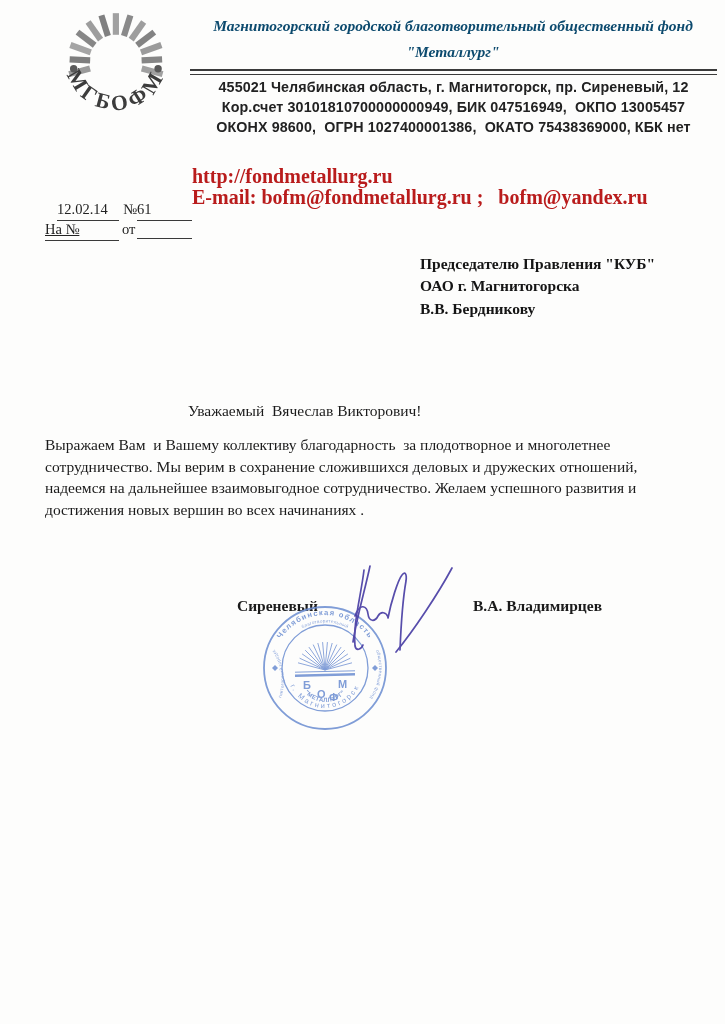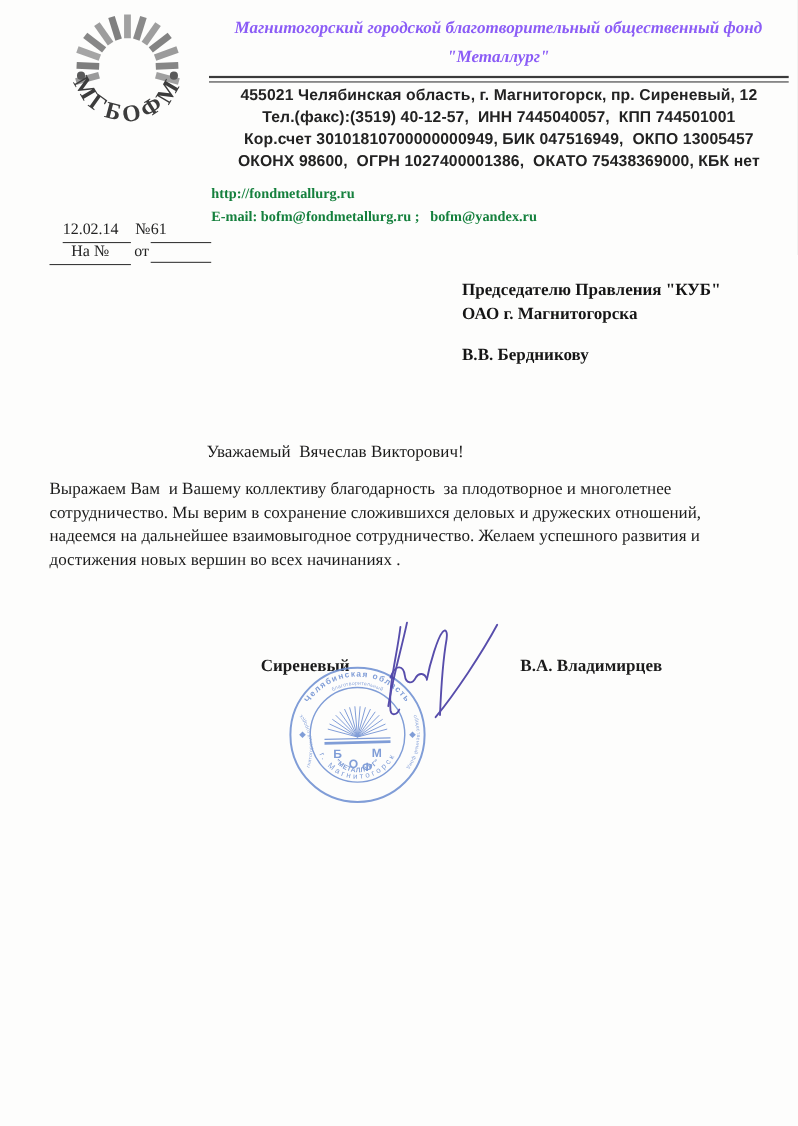--- a/index.html
+++ b/index.html
@@ -4,37 +4,37 @@
 <style>
   html,body{margin:0;padding:0;background:#e9e9e9;}
   .page{
     position:relative; width:725px; height:1024px; margin:0 auto;
     background:#fdfdfc; overflow:hidden;
     font-family:"Liberation Serif","DejaVu Serif",serif; color:#1b1b1b;
   }
   .abs{position:absolute;}
   
   .org-title{left:188px; top:13px; width:530px; text-align:center;
-    font-weight:bold; font-style:italic; font-size:15.5px; line-height:26px; color:#8b5cf6;}
+    font-weight:bold; font-style:italic; font-size:15.5px; line-height:26px; color:#0c4a6e;}
   .rule{left:190px; top:69px; width:527px; height:3px;
     border-top:2px solid #3b3b3b; border-bottom:1px solid #3b3b3b;}
   .addr{left:190px; top:77px; width:527px; text-align:center;
     font-family:"Liberation Sans","DejaVu Sans",sans-serif; font-weight:bold;
     font-size:14.3px; line-height:20px; color:#222; letter-spacing:.1px;}
   .addr div{white-space:pre;}
-  .weblines{left:192px; top:166px; font-weight:bold; font-size:13px; line-height:20.5px; color:#15803d;}
+  .weblines{left:192px; top:166px; font-weight:bold; font-size:20px; line-height:20.5px; color:#b91c1c;}
   .weblines div{white-space:pre;}
   
   .logo{left:50px; top:2px; width:140px; height:150px;}
   
   .ref{left:0; top:0; font-size:14.5px; color:#222;}
   .u{position:absolute; border-bottom:1.5px solid #3a3a3a; padding-bottom:2px; text-align:left;}
   
   .recipient{left:420px; top:253px; font-weight:bold; font-size:15.5px; line-height:21.5px; color:#151515;}
-  .recipient .r3{margin-top:16px;}
+  .recipient .r3{margin-top:2px;}
   
   .salutation{left:188px; top:402px; font-size:15.5px; white-space:pre;}
   .body-par{left:45px; top:434px; width:632px; font-size:15.5px; line-height:21.5px;
     white-space:pre-wrap; text-align:left;}
   
   .position{left:237px; top:597px; font-weight:bold; font-size:15.5px;}
   .name{left:473px; top:597px; font-weight:bold; font-size:15.5px;}
   .stamp{left:259px; top:602px; width:132px; height:132px; opacity:.88;}
   .signature{left:340px; top:550px; width:130px; height:120px; z-index:5;}
   .stamp text{font-family:"Liberation Sans","DejaVu Sans",sans-serif;}
@@ -71,34 +71,33 @@
     </text>
   </svg>
 
   <div class="abs org-title">
     <div>Магнитогорский городской благотворительный общественный фонд</div>
     <div>"Металлург"</div>
   </div>
   <div class="abs rule"></div>
   <div class="abs addr">
     <div>455021 Челябинская область, г. Магнитогорск, пр. Сиреневый, 12</div>
-    <div>Тел.(факс):(3519) 40-12-57,  ИНН 7445040057,  КПП 744501001</div>
     <div>Кор.счет 30101810700000000949, БИК 047516949,  ОКПО 13005457</div>
     <div>ОКОНХ 98600,  ОГРН 1027400001386,  ОКАТО 75438369000, КБК нет</div>
   </div>
   <div class="abs weblines">
     <div>http://fondmetallurg.ru</div>
     <div>E-mail: bofm@fondmetallurg.ru ;   bofm@yandex.ru</div>
   </div>
 
   <div class="abs ref">
     <span class="u" style="left:57px; top:201px; width:62px;">12.02.14</span>
     <span class="abs" style="left:123px; top:201px;">№</span>
     <span class="u" style="left:137px; top:201px; width:55px;">61</span>
-    <span class="u" style="left:45px; top:221px; width:74px; text-align:center;">На №</span>
+    <span class="u" style="left:45px; top:221px; width:74px; text-align:left;text-decoration:underline;">На №</span>
     <span class="abs" style="left:122px; top:221px;text-align:center;">от</span>
     <span class="u" style="left:137px; top:221px; width:55px; height:15px;"></span>
   </div>
 
   <div class="abs recipient">
     <div>Председателю Правления "КУБ"</div>
     <div>ОАО г. Магнитогорска</div>
     <div class="r3">В.В. Бердникову</div>
   </div>
 

